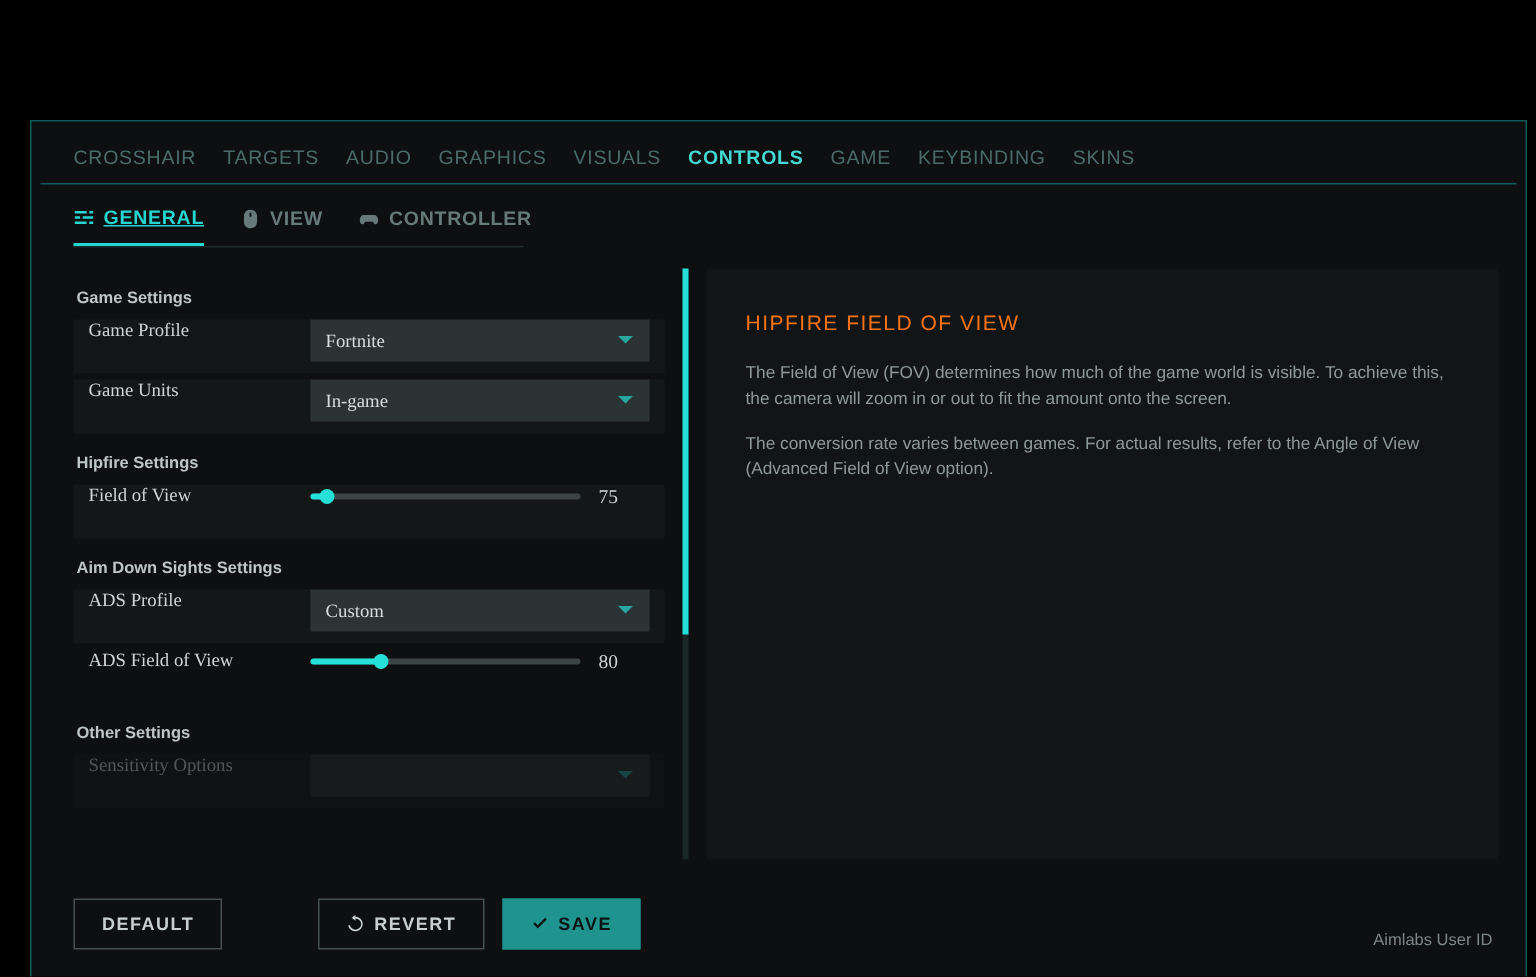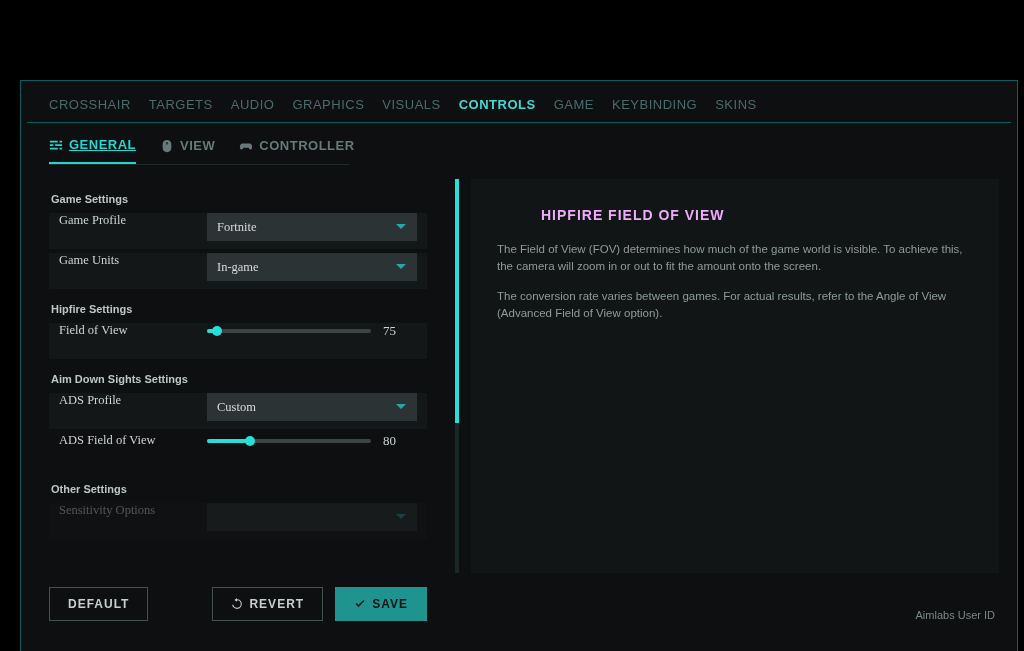--- a/index.html
+++ b/index.html
@@ -57,45 +57,44 @@
   .sub-tabs svg{width:14px;height:14px;fill:currentColor}
   
   .content{
     display:flex;
     position:absolute;
     top:98px; left:28px; right:18px; bottom:78px;
   }
   .left-pane{
     width:410px;
     position:relative;
-    padding-right:32px;
+    padding-right:16px;
   }
   .scroll-strip{
     position:absolute; top:0; right:0; bottom:0; width:4px;
     background:#1b2626;
   }
   .scroll-thumb{
     position:absolute; top:0; width:4px; height:62%;
     background:#25e0d8;
   }
   .right-pane{
     flex:1;
     background:#121516;
     margin-left:12px;
     padding:28px 26px;
     color:#aeb7b7;
     font-size:12px;
   }
   .right-pane h3{
-    color:#f0abfc;
+    color:#f97316;
     font-size:14px;
     letter-spacing:1px;
     margin-bottom:18px;
-    font-weight:700;
-    margin-left:44px;
+    font-weight:400;
   }
   .right-pane p{line-height:1.5;margin-bottom:12px;color:#8e9a9a;font-size:11.5px;}
   
   .section-title{
     font-size:11px;font-weight:700;color:#bfc6c6;
     margin:14px 0 8px 2px;
   }
   .row{
     display:flex;align-items:flex-start;
     height:36px;
@@ -128,21 +127,21 @@
   .thumb{
     position:absolute;top:50%;width:10px;height:10px;border-radius:50%;
     background:#25e0d8;transform:translate(-50%,-50%);
   }
   .slider-val{
     width:34px;text-align:left;color:#cfd4d4;font-size:13px;
   }
   .row.truncated{opacity:.35}
   
   .bottom-bar{
-    position:absolute;left:28px;right:18px;bottom:30px;
+    position:absolute;left:28px;right:18px;bottom:18px;
     display:flex;align-items:center;gap:12px;
   }
   .btn{
     height:34px;padding:0 18px;font-size:12px;letter-spacing:1px;
     display:flex;align-items:center;gap:6px;font-weight:700;cursor:pointer;
     background:transparent;color:#c9cfcf;border:1px solid #455050;
   }
   .btn svg{width:12px;height:12px;fill:currentColor}
   .gap{width:40px}
   .btn.save{background:#1f948e;border-color:#1f948e;color:#0b1414}

